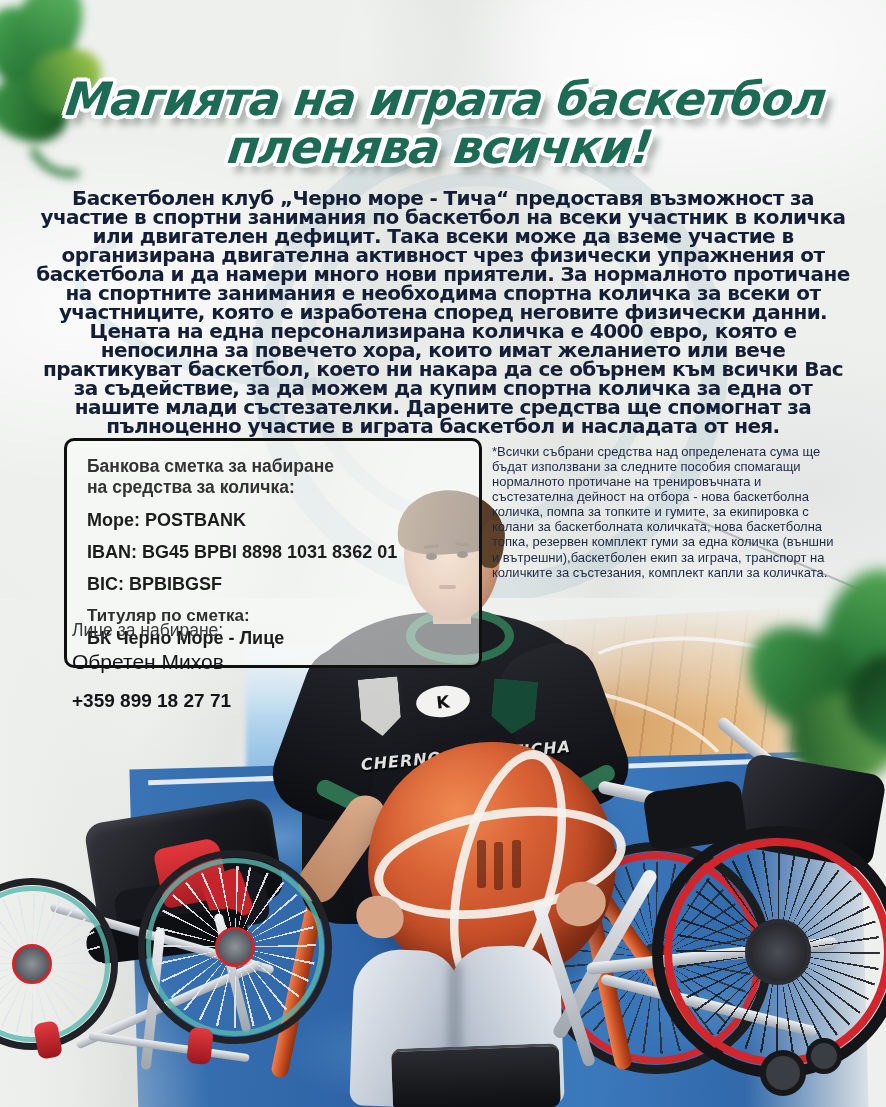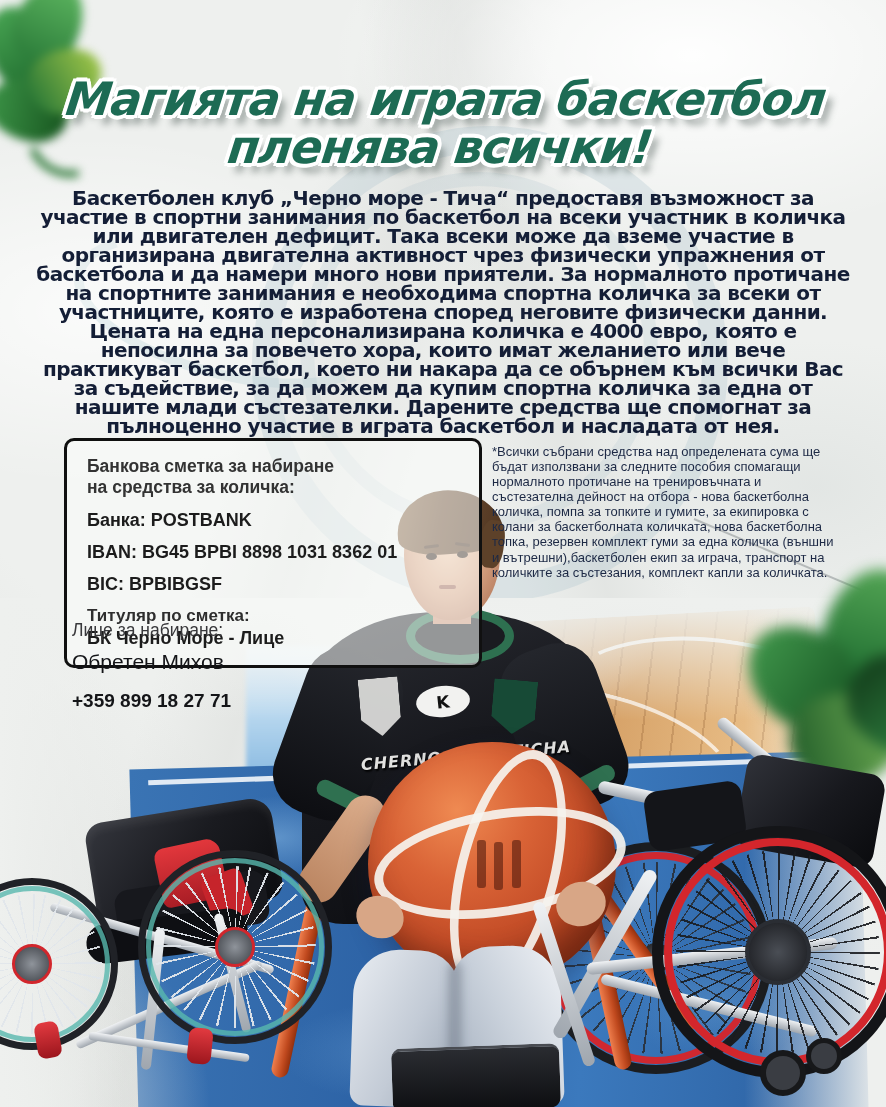--- a/index.html
+++ b/index.html
@@ -299,21 +299,21 @@
   <div class="abs wcr-cast1"></div>
   <div class="abs wcr-cast2"></div>
 
   <h1 class="abs title"><span>Магията на играта баскетбол</span><br>
     <span>пленява всички!</span></h1>
 
   <p class="abs intro">Баскетболен клуб „Черно море - Тича“ предоставя възможност за участие в спортни занимания по баскетбол на всеки участник в количка или двигателен дефицит. Така всеки може да вземе участие в организирана двигателна активност чрез физически упражнения от баскетбола и да намери много нови приятели. За нормалното протичане на спортните занимания е необходима спортна количка за всеки от участниците, която е изработена според неговите физически данни. Цената на една персонализирана количка е 4000 евро, която е непосилна за повечето хора, които имат желанието или вече практикуват баскетбол, което ни накара да се обърнем към всички Вас за съдействие, за да можем да купим спортна количка за една от нашите млади състезателки. Дарените средства ще спомогнат за пълноценно участие в играта баскетбол и насладата от нея.</p>
 
   <div class="abs bank-box">
     <div class="bank-heading">Банкова сметка за набиране на средства за количка:</div>
-    <div class="bank-line">Банка: POSTBANK</div>
+    <div class="bank-line">Море: POSTBANK</div>
     <div class="bank-line">IBAN: BG45 BPBI 8898 1031 8362 01</div>
     <div class="bank-line">BIC: BPBIBGSF</div>
     <div class="bank-holder-label">Титуляр по сметка:</div>
     <div class="bank-holder">БК Черно Море - Лице</div>
   </div>
 
   <p class="abs footnote">*Всички събрани средства над определената сума ще бъдат използвани за следните пособия спомагащи нормалното протичане на тренировъчната и състезателна дейност на отбора -  нова баскетболна количка, помпа за топките и гумите, за екипировка с колани за баскетболната количката, нова баскетболна топка, резервен комплект гуми за една количка (външни и вътрешни),баскетболен екип за играча, транспорт на количките за състезания, комплект капли за количката.</p>
 
   <div class="abs contact">
     <div class="contact-label">Лице за набиране:</div>

